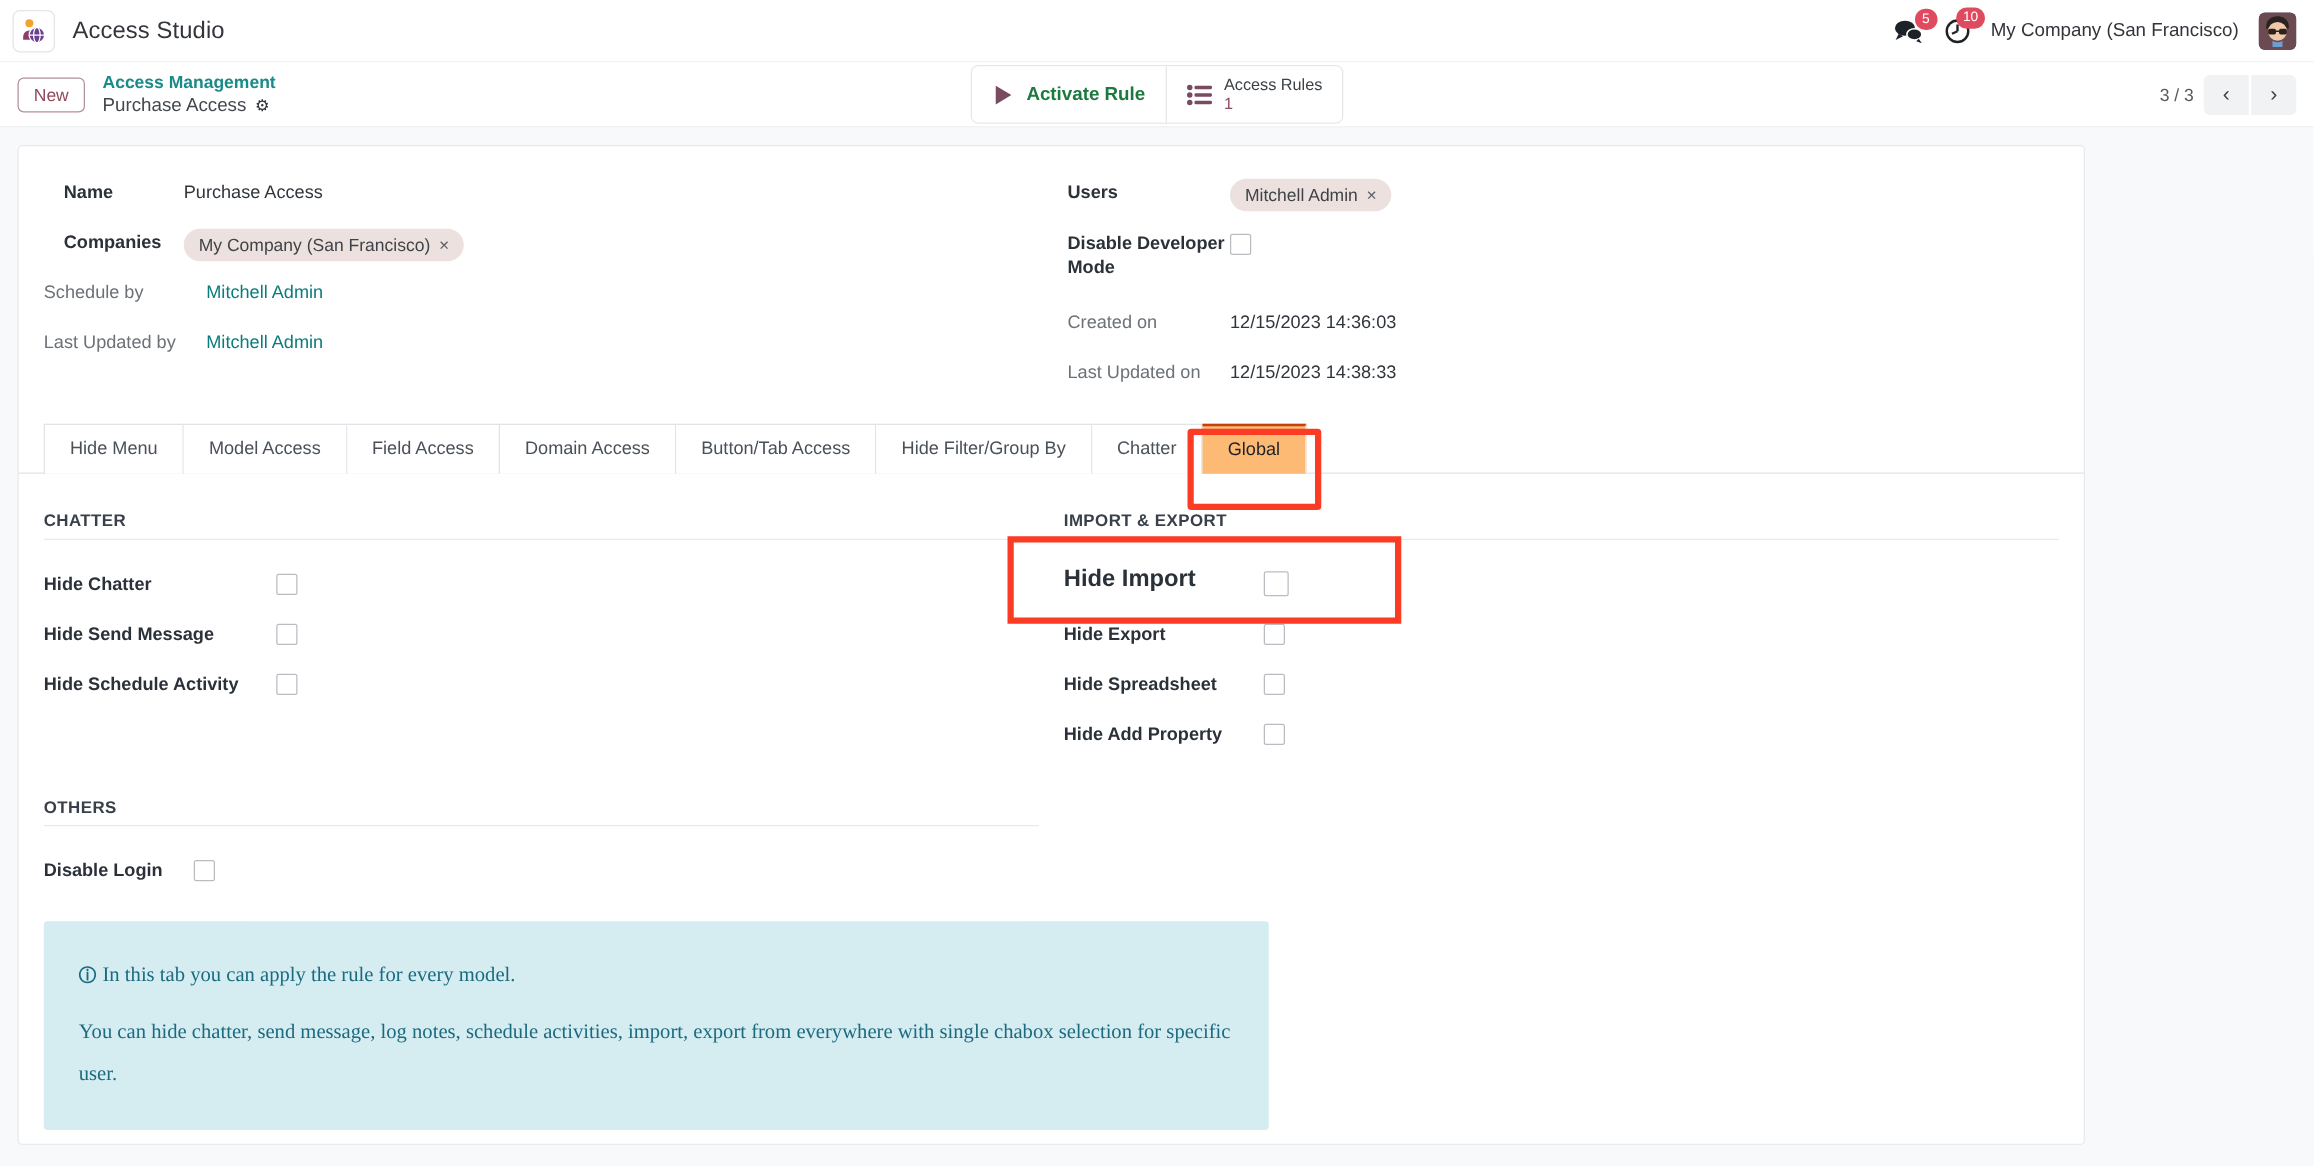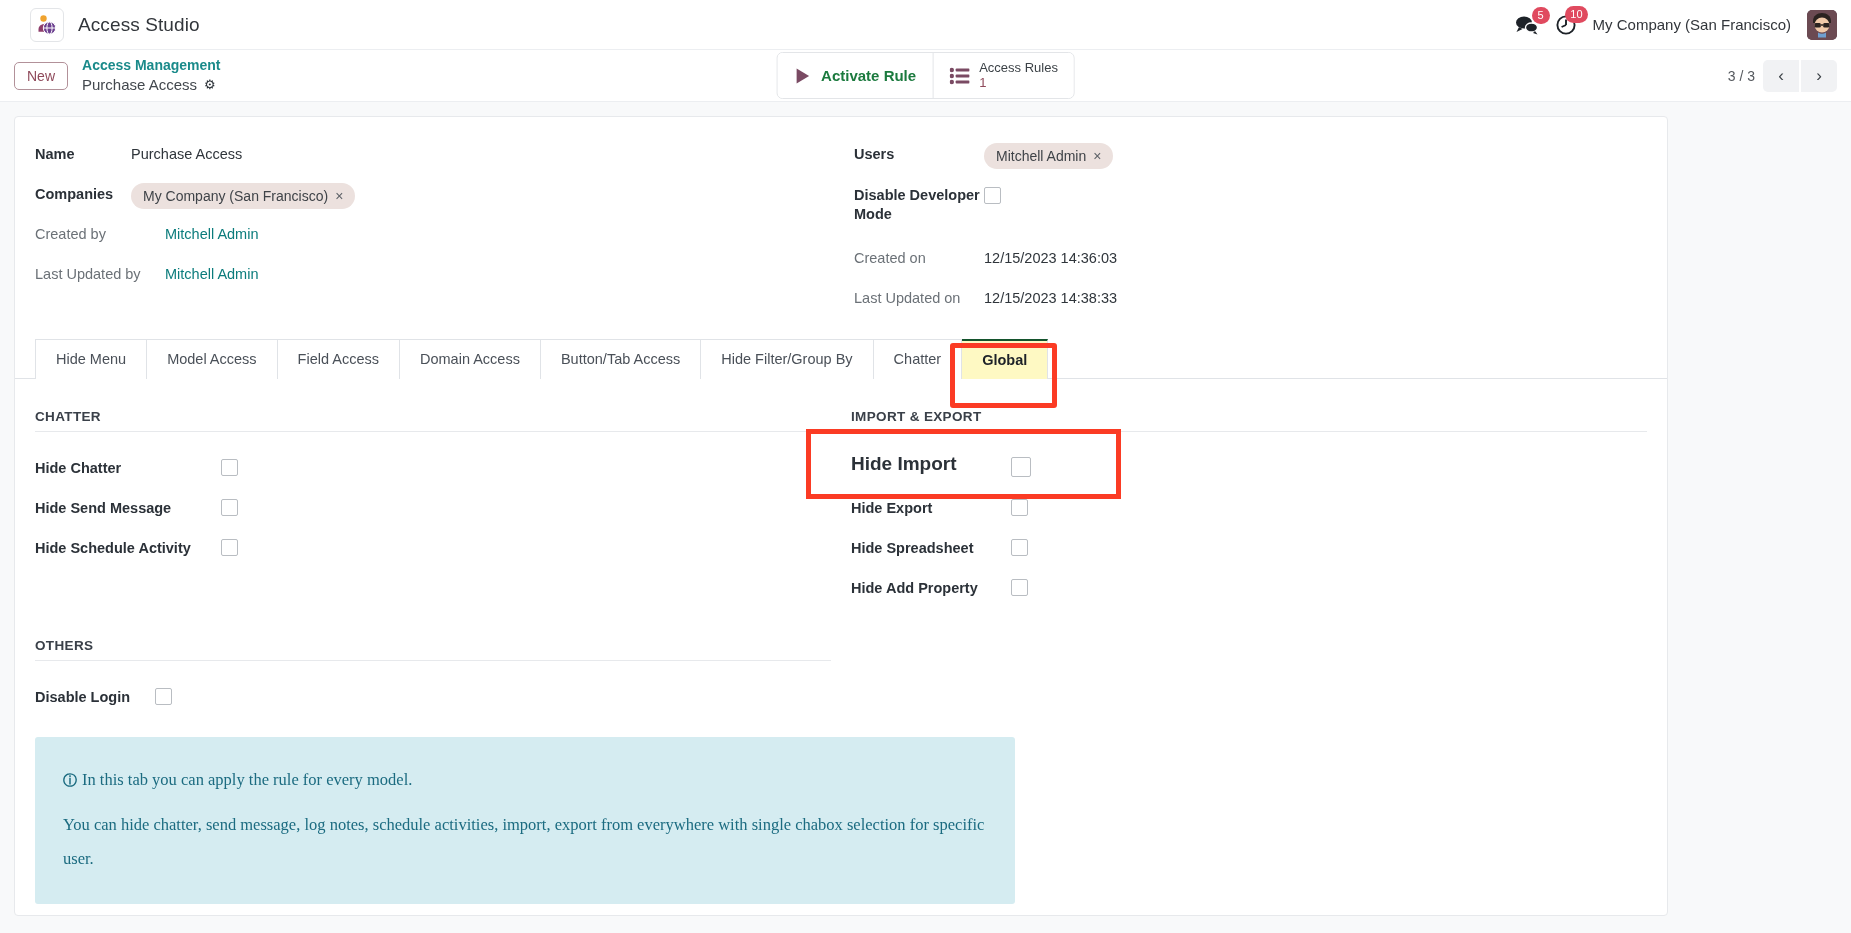--- a/index.html
+++ b/index.html
@@ -13,21 +13,20 @@
 
   
   .navbar {
     height: 50px;
     background: #ffffff;
     display: flex;
     align-items: center;
     padding: 0 14px 0 10px;
     border-bottom: 1px solid #eceef1;
     position: relative;
-    margin-left: 20px;
   }
   .app-logo {
     width: 34px; height: 34px;
     border: 1px solid #e3e5e8;
     border-radius: 6px;
     background: #fff;
     display: flex; align-items: center; justify-content: center;
     flex: 0 0 auto;
   }
   .app-title {
@@ -179,21 +178,21 @@
     min-height: 40px;
     padding: 4px 0;
   }
   .flabel {
     font-size: 14.5px;
     color: #2b3138;
     font-weight: 700;
     padding-top: 5px;
   }
   .flabel.muted { font-weight: 400; color: #6b7177; }
-  .lbl-w-left  { width: 96px; flex: 0 0 96px; }
+  .lbl-w-left  { width: 96px; flex: 0 0 96px; margin-left: 16px; }
   .lbl-w-left2 { width: 130px; flex: 0 0 130px; }
   .lbl-w-right { width: 130px; flex: 0 0 130px; }
   .fvalue {
     font-size: 14.5px;
     color: #2f353b;
     padding-top: 5px;
   }
   .fvalue.link { color: #0b7c7c; cursor: pointer; }
   .fvalue.date { color: #2f353b; }
 
@@ -236,23 +235,23 @@
     background: #fff;
     border: 1px solid #e0e3e7;
     border-bottom: none;
     margin-bottom: -1px;
     cursor: pointer;
     white-space: nowrap;
   }
   .tab + .tab { border-left: none; }
   .tab.active {
     color: #1d2228;
-    font-weight: 700;
-    border-top: 2px solid #14532d;
-    background: #fef9c3;
+    font-weight: 400;
+    border-top: 2px solid #c2410c;
+    background: #fdba74;
   }
 
   .hl-tab {
     position: absolute;
     border: 5px solid #fb3b24;
     border-radius: 3px;
     pointer-events: none;
   }
 
   
@@ -432,21 +431,21 @@
           <span class="fvalue">Purchase Access</span>
         </div>
         <div class="frow">
           <span class="flabel lbl-w-left">Companies</span>
           <span class="tag">
             <span>My Company (San Francisco)</span>
             <span class="x">×</span>
           </span>
         </div>
         <div class="frow">
-          <span class="flabel muted lbl-w-left2">Created by</span>
+          <span class="flabel muted lbl-w-left2">Schedule by</span>
           <span class="fvalue link">Mitchell Admin</span>
         </div>
         <div class="frow">
           <span class="flabel muted lbl-w-left2">Last Updated by</span>
           <span class="fvalue link">Mitchell Admin</span>
         </div>
       </div>
 
       <div class="fcol">
         <div class="frow">

